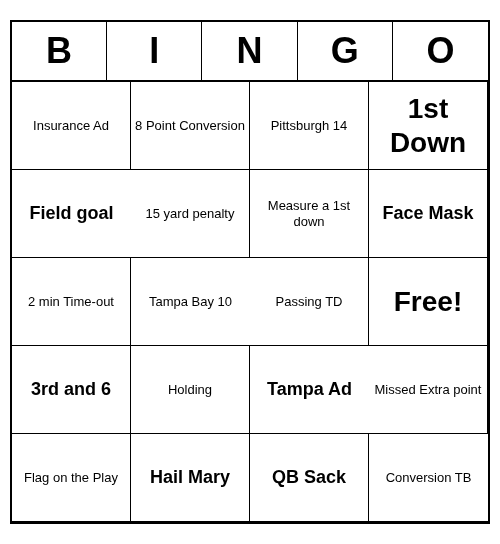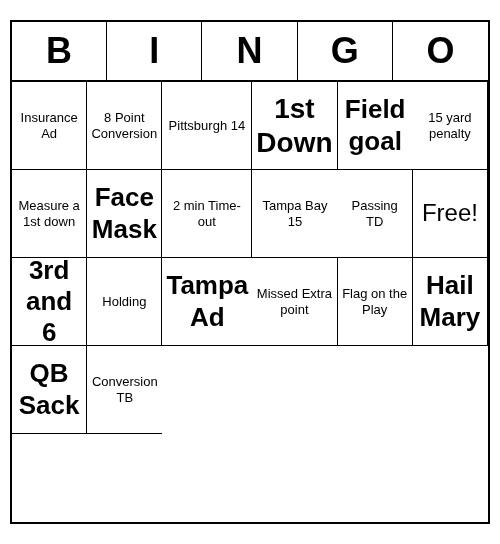--- a/index.html
+++ b/index.html
@@ -26,21 +26,21 @@
       font-size: 36px;
       font-weight: bold;
       padding: 8px 0;
       border-right: 1px solid #000;
     }
     .bingo-header-cell:last-child {
       border-right: none;
     }
     .bingo-grid {
       display: grid;
-      grid-template-columns: repeat(6, 1fr);
+      grid-template-columns: repeat(4, 1fr);
       grid-template-rows: repeat(5, 88px);
     }
     .bingo-cell {
       border-right: 1px solid #000;
       border-bottom: 1px solid #000;
       display: flex;
       align-items: center;
       justify-content: center;
       text-align: center;
       padding: 4px;
@@ -48,30 +48,30 @@
       line-height: 1.2;
       position: relative;
     }
     .bingo-cell:nth-child(5n) {
       border-right: none;
     }
     .bingo-cell:nth-child(n+21) {
       border-bottom: none;
     }
     .bingo-cell.large-text {
-      font-size: 26px;
+      font-size: 18px;
       font-weight: bold;
     }
     .bingo-cell.xl-text {
       font-size: 28px;
       font-weight: bold;
     }
     .bingo-cell.free {
-      font-size: 24px;
-      font-weight: normal;
+      font-size: 28px;
+      font-weight: bold;
     }
   </style>
 </head>
 <body>
 
 <div class="bingo-card">
   <div class="bingo-header">
   <div class="bingo-header-cell">B</div>
       <div class="bingo-header-cell">I</div>
       <div class="bingo-header-cell">N</div>
@@ -81,21 +81,21 @@
   <div class="bingo-grid">
   <div class="bingo-cell">Insurance Ad</div>
       <div class="bingo-cell">8 Point Conversion</div>
       <div class="bingo-cell">Pittsburgh 14</div>
       <div class="bingo-cell xl-text">1st Down</div>
       <div class="bingo-cell large-text">Field goal</div>
       <div class="bingo-cell">15 yard penalty</div>
       <div class="bingo-cell">Measure a 1st down</div>
       <div class="bingo-cell large-text">Face Mask</div>
       <div class="bingo-cell">2 min Time-out</div>
-      <div class="bingo-cell">Tampa Bay 15</div>
+      <div class="bingo-cell">Tampa Bay 10</div>
       <div class="bingo-cell">Passing TD</div>
       <div class="bingo-cell free">Free!</div>
       <div class="bingo-cell large-text">3rd and 6</div>
       <div class="bingo-cell">Holding</div>
       <div class="bingo-cell large-text">Tampa Ad</div>
       <div class="bingo-cell">Missed Extra point</div>
       <div class="bingo-cell">Flag on the Play</div>
       <div class="bingo-cell large-text">Hail Mary</div>
       <div class="bingo-cell large-text">QB Sack</div>
       <div class="bingo-cell">Conversion TB</div>

